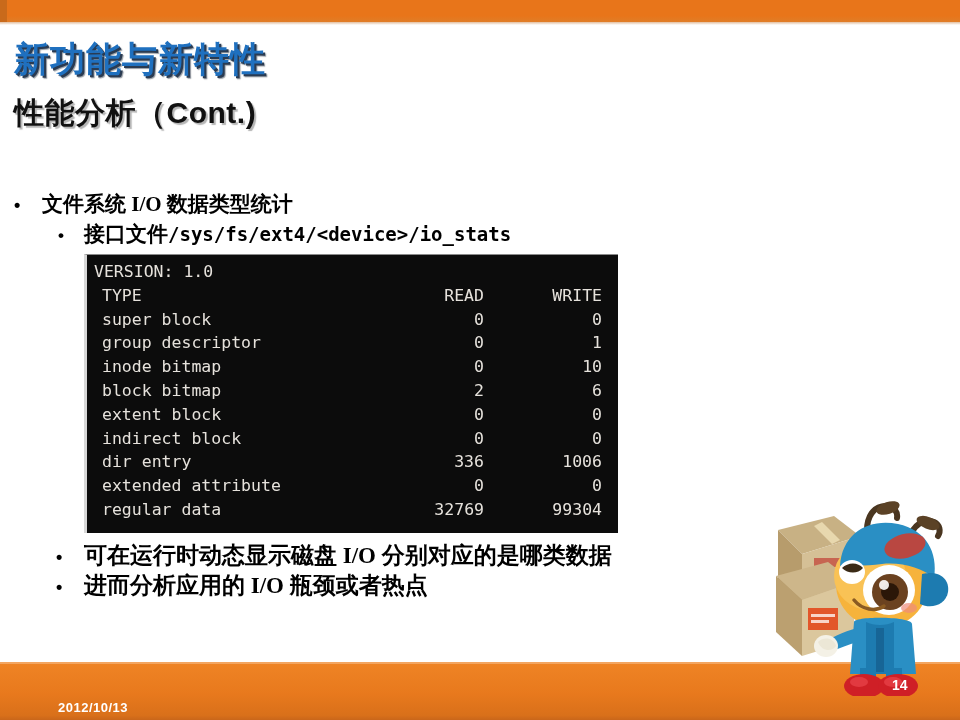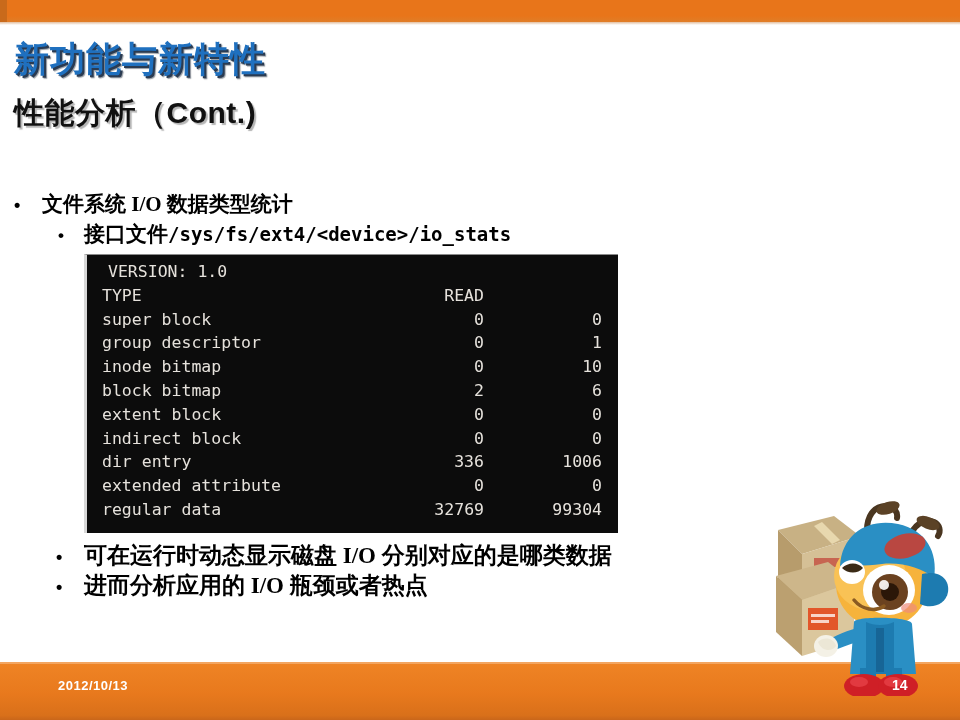--- a/index.html
+++ b/index.html
@@ -142,42 +142,42 @@
     display: flex;
     width: 100%;
     box-sizing: border-box;
     padding-left: 15px;
     padding-right: 16px;
     white-space: pre;
   }
   .tcol-type  { flex: 0 0 286px; text-align: left; }
   .tcol-read  { flex: 0 0 96px;  text-align: right; }
   .tcol-write { flex: 1 1 auto;  text-align: right; }
-  .trow-single { padding-left: 21px; }
+  .trow-single { padding-left: 7px; }
 
   
   .footer {
     position: absolute;
     left: 0;
     top: 662px;
     width: 960px;
     height: 58px;
     background: linear-gradient(to bottom, #ef8425 0%, #e8791d 55%, #d9701a 92%, #c9661a 100%);
   }
   .footer-top-hl {
     position: absolute;
     left: 0; top: 0;
     width: 960px;
     height: 2px;
     background: rgba(255,255,255,0.28);
   }
   .footer-date {
     position: absolute;
     left: 58px;
-    top: 678px;
+    top: 700px;
     font-size: 13px;
     font-weight: bold;
     color: #ffffff;
     letter-spacing: 0.5px;
   }
   .footer-page {
     position: absolute;
     left: 892px;
     top: 677px;
     font-size: 14px;
@@ -221,20 +221,21 @@
     <span class="mono-inline">/sys/fs/ext4/&lt;device&gt;/io_stats</span>
   </div>
 
   <div class="terminal">
     <div class="trow trow-single">
       <span>VERSION: 1.0</span>
     </div>
     <div class="trow">
       <span class="tcol-type">TYPE</span>
       <span class="tcol-read">READ</span>
+      <span class="tcol-write">WRITE</span>
     </div>
 
     <div class="trow">
       <span class="tcol-type">super block</span>
       <span class="tcol-read">0</span>
       <span class="tcol-write">0</span>
     </div>
     <div class="trow">
       <span class="tcol-type">group descriptor</span>
       <span class="tcol-read">0</span>

